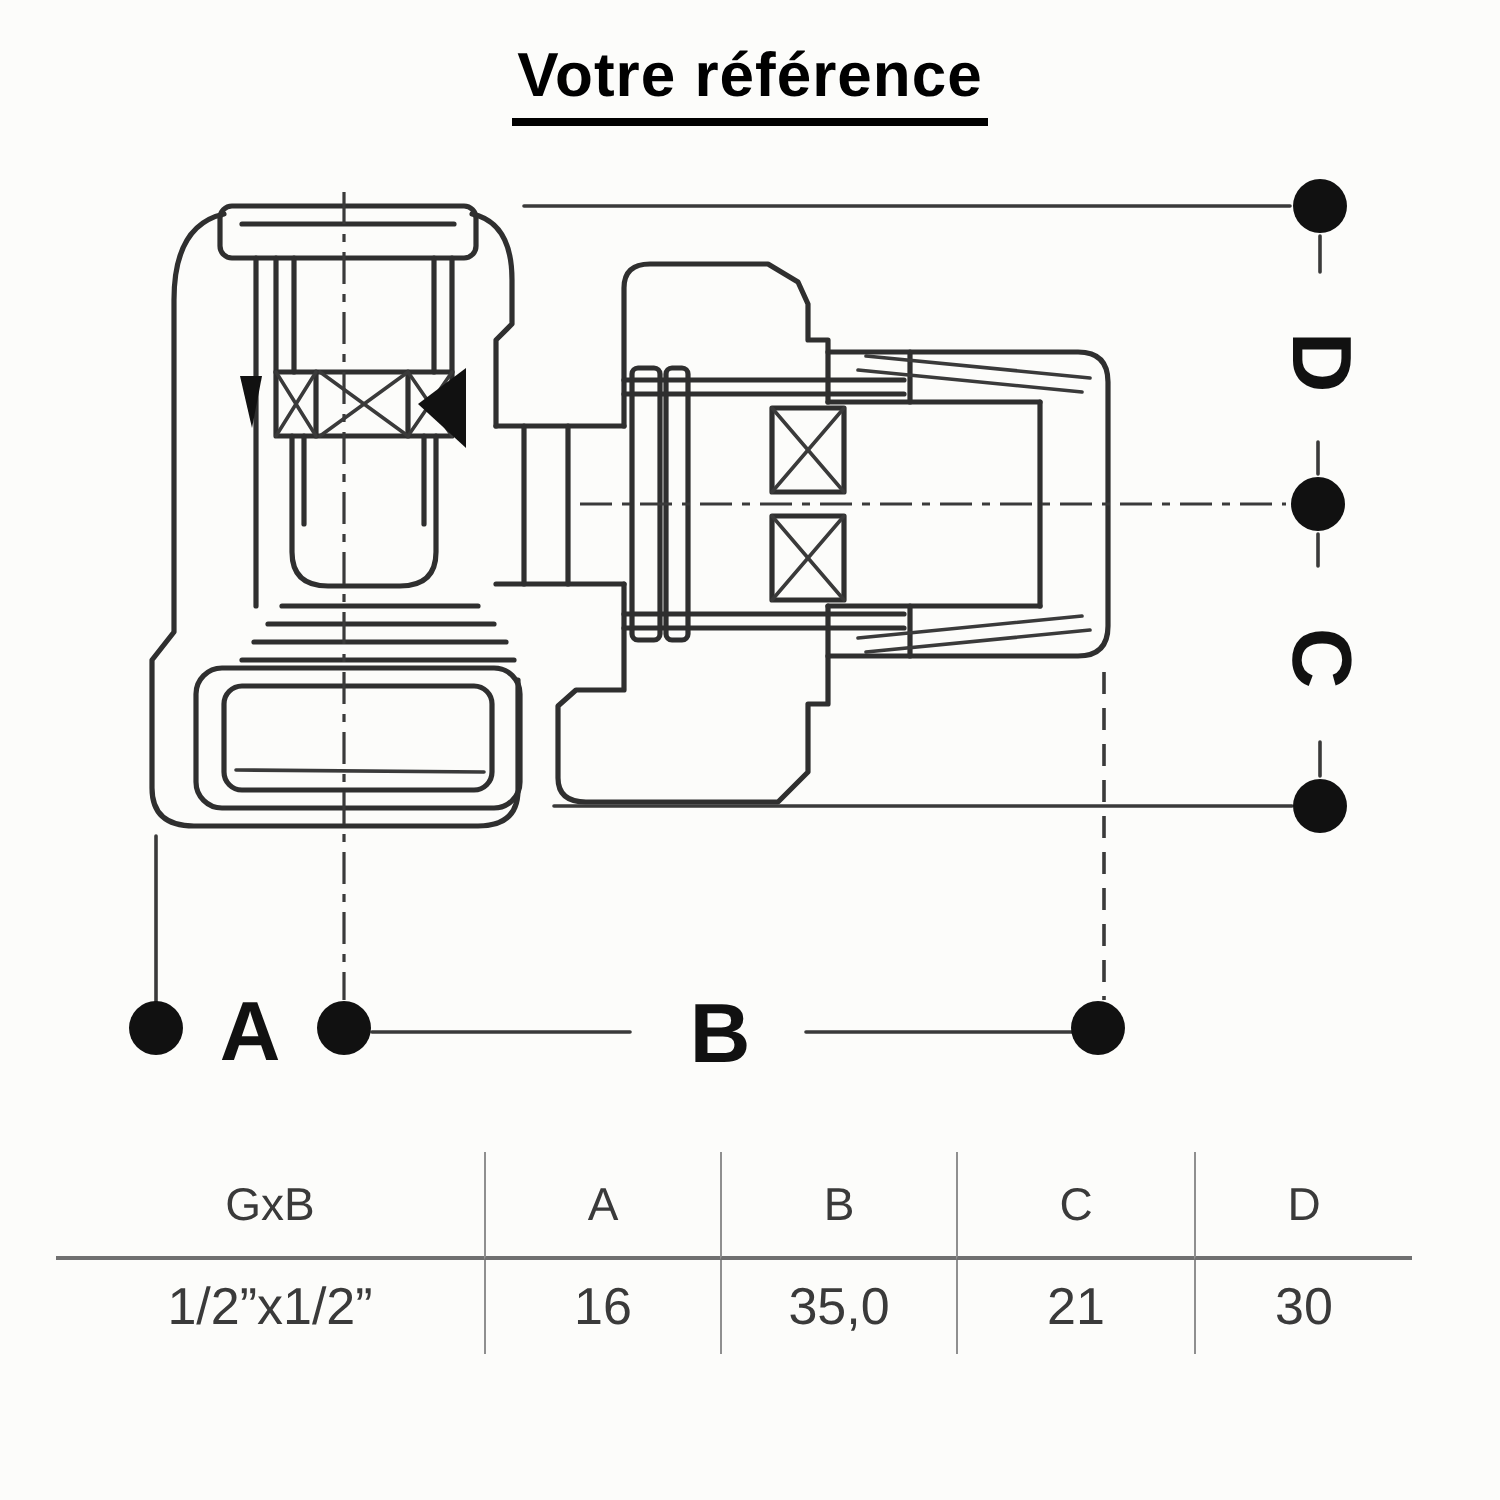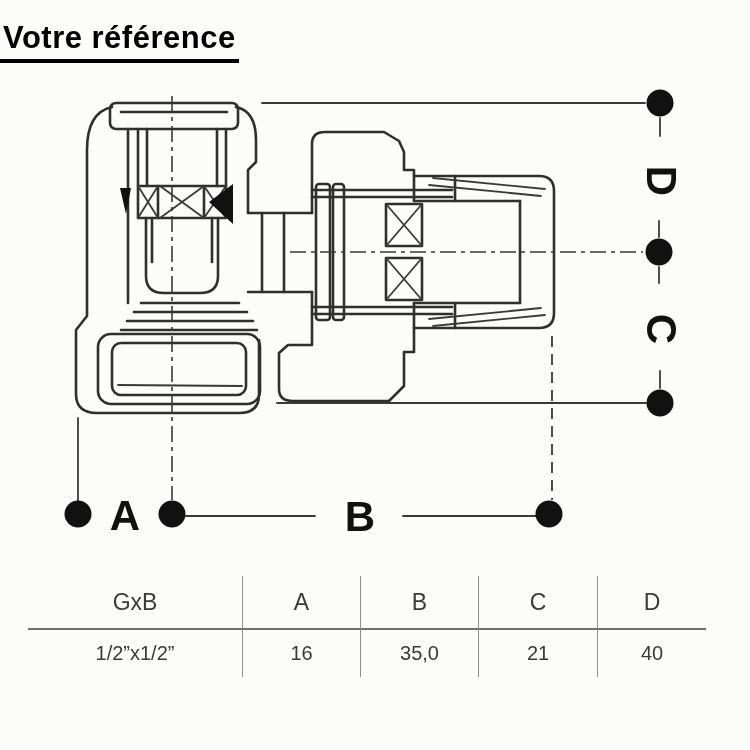--- a/index.html
+++ b/index.html
@@ -1,21 +1,21 @@
 <!DOCTYPE html>
 <html><head>
 <meta charset="utf-8">
 <style>
   html,body{margin:0;padding:0;background:#fcfcfa;}
   .stage{
     position:relative;width:750px;height:750px;background:#fcfcfa;overflow:hidden;
     font-family:"Liberation Sans",sans-serif;
   }
   
-  .title-wrap{position:absolute;top:20px;left:0;width:750px;}
+  .title-wrap{position:absolute;top:20px;left:0;width:750px;text-align:center;}
   .title{
     display:inline-block;font-size:31px;font-weight:700;color:#000;
     letter-spacing:.5px;border-bottom:4px solid #000;padding:0 3px 3px 3px;
   }
   
   .drawing{position:absolute;left:0;top:0;width:750px;height:750px;}
   .s   {stroke:#2f2f2f;stroke-width:2.6;fill:none;stroke-linejoin:round;stroke-linecap:round;}
   .thin{stroke:#3a3a3a;stroke-width:1.8;fill:none;stroke-linecap:round;}
   .cl  {stroke:#3a3a3a;stroke-width:1.6;fill:none;stroke-dasharray:16 5 4 5;}
   .dash{stroke:#3a3a3a;stroke-width:1.8;fill:none;stroke-dasharray:11 7;}
@@ -24,21 +24,21 @@
   
   .spec-table{
     position:absolute;left:28px;top:576px;width:678px;
     display:grid;grid-template-columns:214px 118px 118px 119px 109px;
     grid-template-rows:54px 47px;
     color:#3a3a3a;
   }
   .cell{display:flex;align-items:center;justify-content:center;}
   .cell.vline{border-left:1px solid #8f8f8f;}
   .cell.head{font-size:23px;border-bottom:2px solid #707070;}
-  .cell.val{font-size:20px;}
+  .cell.val{font-size:26px;}
 </style>
 </head>
 <body>
 
 <div class="stage">
 
   <div class="title-wrap">
     <span class="title">Votre référence</span>
   </div>
 
@@ -163,16 +163,16 @@
     <div class="cell head">GxB</div>
     <div class="cell head vline">A</div>
     <div class="cell head vline">B</div>
     <div class="cell head vline">C</div>
     <div class="cell head vline">D</div>
 
     <div class="cell val">1/2”x1/2”</div>
     <div class="cell val vline">16</div>
     <div class="cell val vline">35,0</div>
     <div class="cell val vline">21</div>
-    <div class="cell val vline">40</div>
+    <div class="cell val vline">30</div>
   </div>
 
 </div>
 
 </body></html>

